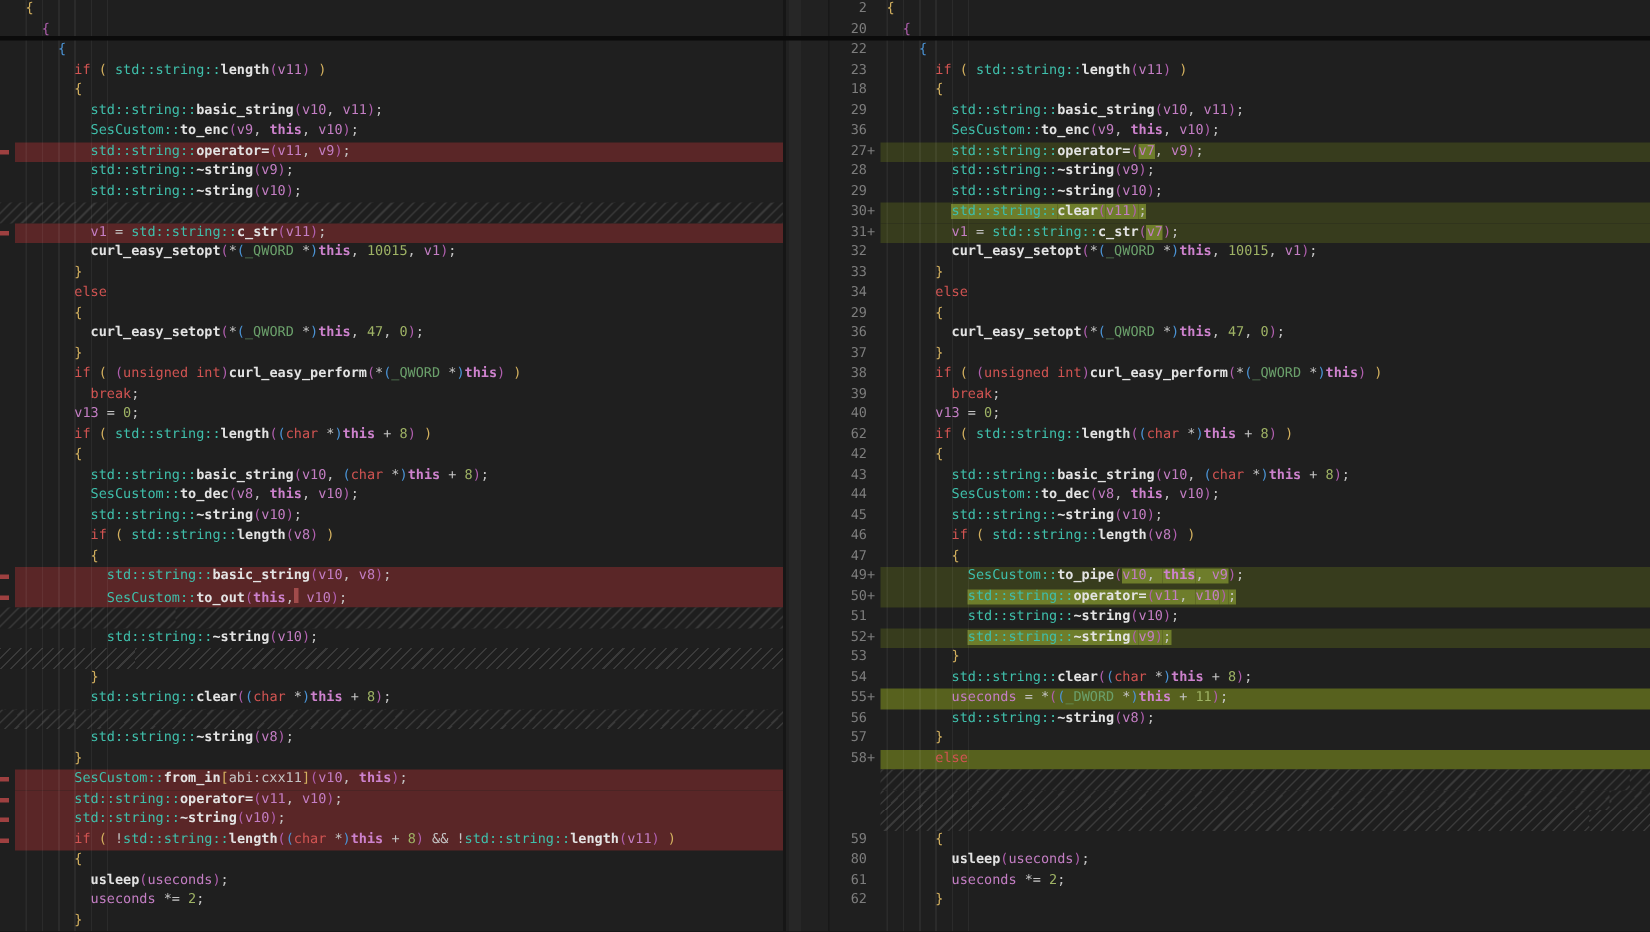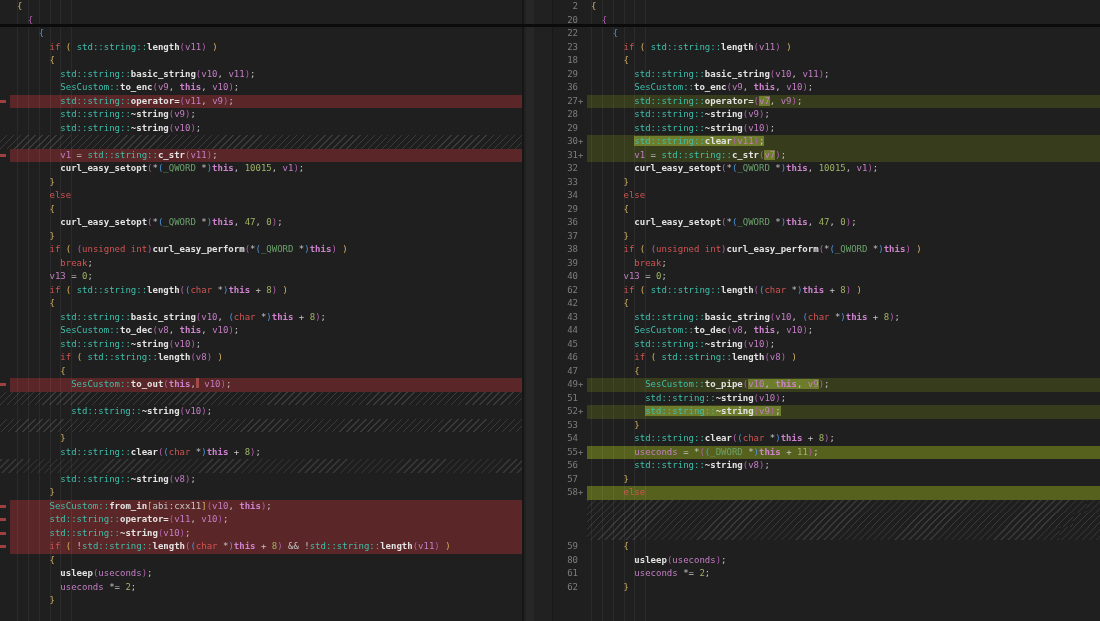--- a/index.html
+++ b/index.html
@@ -136,20 +136,25 @@
       </div>
       <div class="row">
         <span class="code"><span class="tk-p">        </span><span class="tk-k">if</span><span class="tk-p"> </span><span class="tk-y">(</span><span class="tk-p"> </span><span class="tk-t">std::string::</span><span class="tk-f">length</span><span class="tk-m">(</span><span class="tk-v">v8</span><span class="tk-m">)</span><span class="tk-p"> </span><span class="tk-y">)</span></span>
       </div>
       <div class="row">
         <span class="code"><span class="tk-p">        </span><span class="tk-y">{</span></span>
       </div>
       <div class="row">
         <div class="band band-del"></div>
         <div class="del-marker"></div>
+        <span class="code"><span class="tk-p">          </span><span class="tk-t">std::string::</span><span class="tk-f">basic_string</span><span class="tk-m">(</span><span class="tk-v">v10</span><span class="tk-p">, </span><span class="tk-v">v8</span><span class="tk-m">)</span><span class="tk-p">;</span></span>
+      </div>
+      <div class="row">
+        <div class="band band-del"></div>
+        <div class="del-marker"></div>
         <span class="code"><span class="tk-p">          </span><span class="tk-t">SesCustom::</span><span class="tk-f">to_out</span><span class="tk-m">(</span><span class="tk-h">this</span><span class="tk-p">,</span><span class="sliver"></span><span class="tk-p"> </span><span class="tk-v">v10</span><span class="tk-m">)</span><span class="tk-p">;</span></span>
       </div>
       <div class="row">
         <div class="hatch hatch-l" style="background-position: -405px 0px;"></div>
       </div>
       <div class="row">
         <span class="code"><span class="tk-p">          </span><span class="tk-t">std::string::</span><span class="tk-f">~string</span><span class="tk-m">(</span><span class="tk-v">v10</span><span class="tk-m">)</span><span class="tk-p">;</span></span>
       </div>
       <div class="row">
         <div class="hatch hatch-l" style="background-position: -432px 0px;"></div>
@@ -321,20 +326,25 @@
       <div class="row">
         <span class="gut"><span class="num">47</span><span class="plus"></span></span>
         <span class="code"><span class="tk-p">        </span><span class="tk-y">{</span></span>
       </div>
       <div class="row">
         <div class="band band-add"></div>
         <span class="gut"><span class="num">49</span><span class="plus">+</span></span>
         <span class="code"><span class="tk-p">          </span><span class="tk-t">SesCustom::</span><span class="tk-f">to_pipe</span><span class="tk-m">(</span><span class="tk-v hl-add">v10</span><span class="tk-p hl-add">, </span><span class="tk-h hl-add">this</span><span class="tk-p hl-add">, </span><span class="tk-v hl-add">v9</span><span class="tk-m">)</span><span class="tk-p">;</span></span>
       </div>
       <div class="row">
+        <div class="band band-add"></div>
+        <span class="gut"><span class="num">50</span><span class="plus">+</span></span>
+        <span class="code"><span class="tk-p">          </span><span class="tk-t hl-add">std::string::</span><span class="tk-f hl-add">operator=</span><span class="tk-m hl-add">(</span><span class="tk-v hl-add">v11</span><span class="tk-p hl-add">, </span><span class="tk-v hl-add">v10</span><span class="tk-m hl-add">)</span><span class="tk-p hl-add">;</span></span>
+      </div>
+      <div class="row">
         <span class="gut"><span class="num">51</span><span class="plus"></span></span>
         <span class="code"><span class="tk-p">          </span><span class="tk-t">std::string::</span><span class="tk-f">~string</span><span class="tk-m">(</span><span class="tk-v">v10</span><span class="tk-m">)</span><span class="tk-p">;</span></span>
       </div>
       <div class="row">
         <div class="band band-add"></div>
         <span class="gut"><span class="num">52</span><span class="plus">+</span></span>
         <span class="code"><span class="tk-p">          </span><span class="tk-t hl-add">std::string::</span><span class="tk-f hl-add">~string</span><span class="tk-m hl-add">(</span><span class="tk-v hl-add">v9</span><span class="tk-m hl-add">)</span><span class="tk-p hl-add">;</span></span>
       </div>
       <div class="row">
         <span class="gut"><span class="num">53</span><span class="plus"></span></span>

